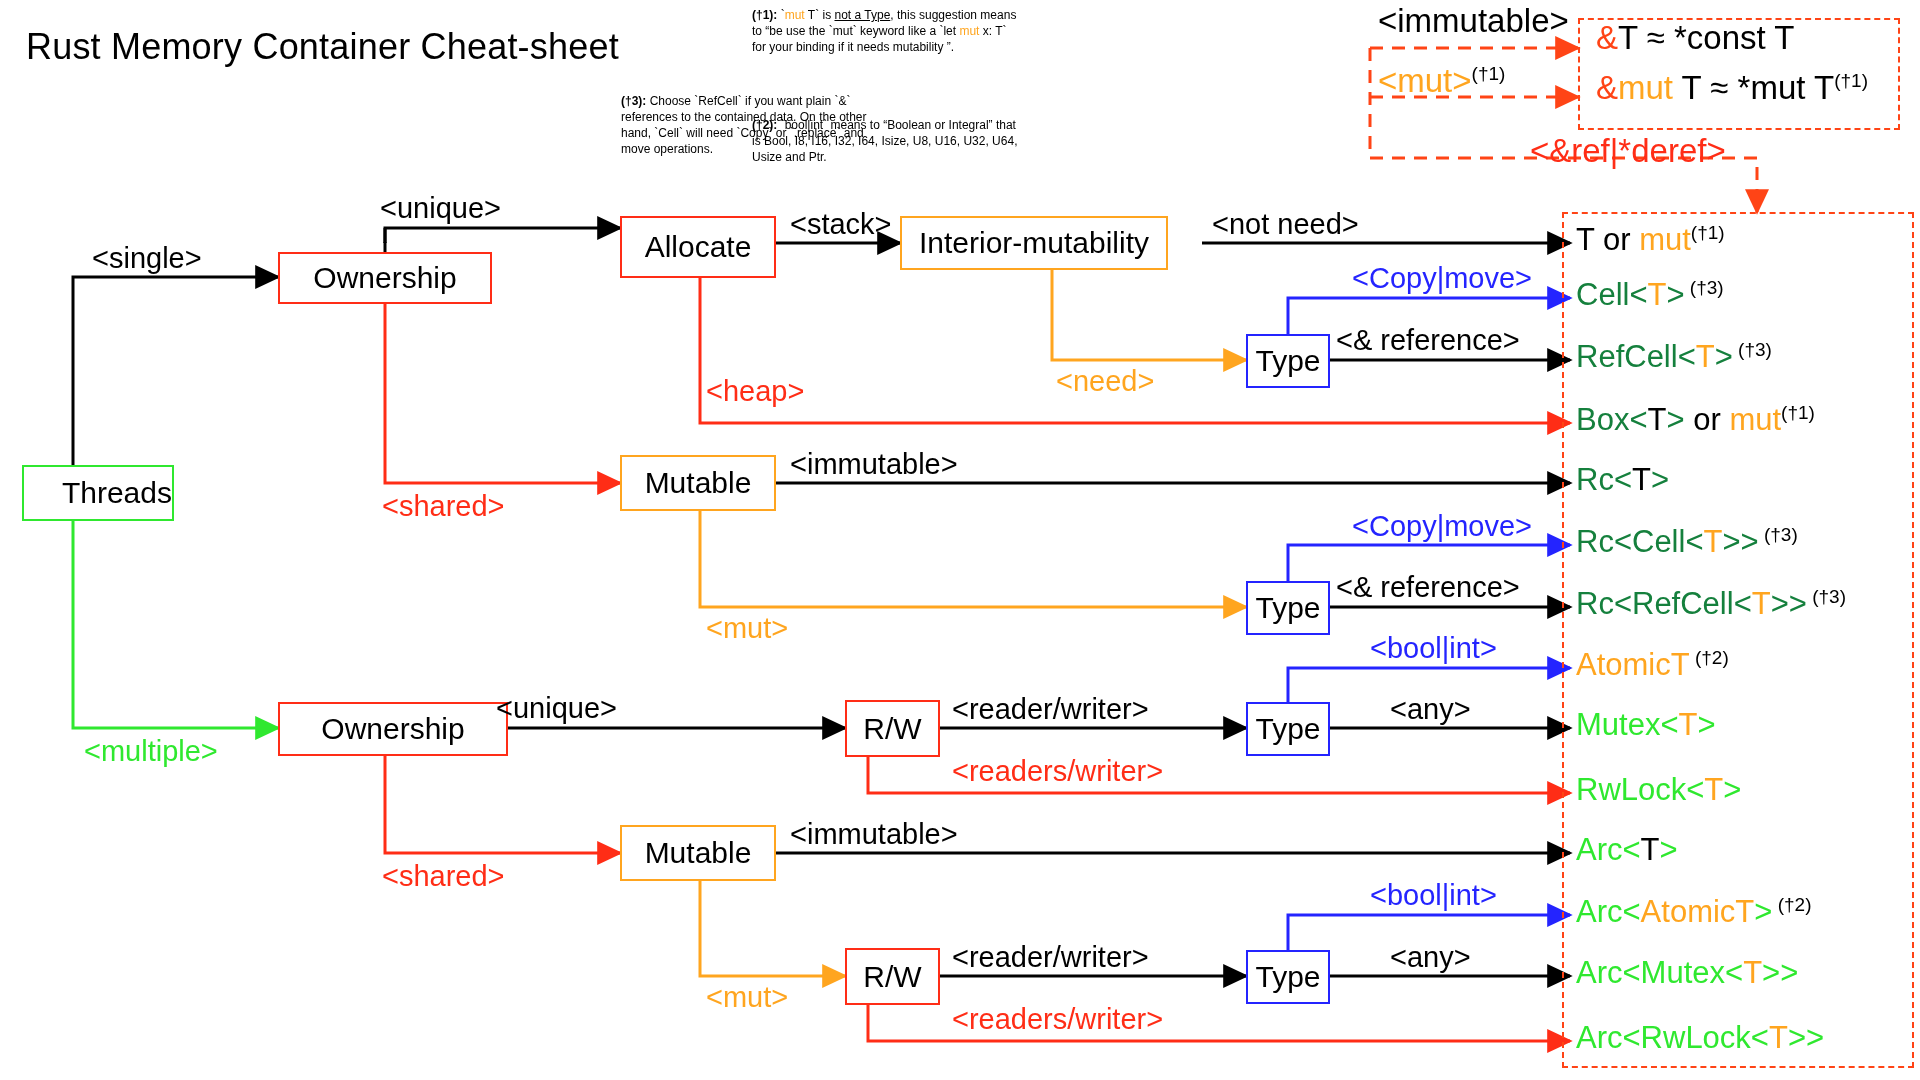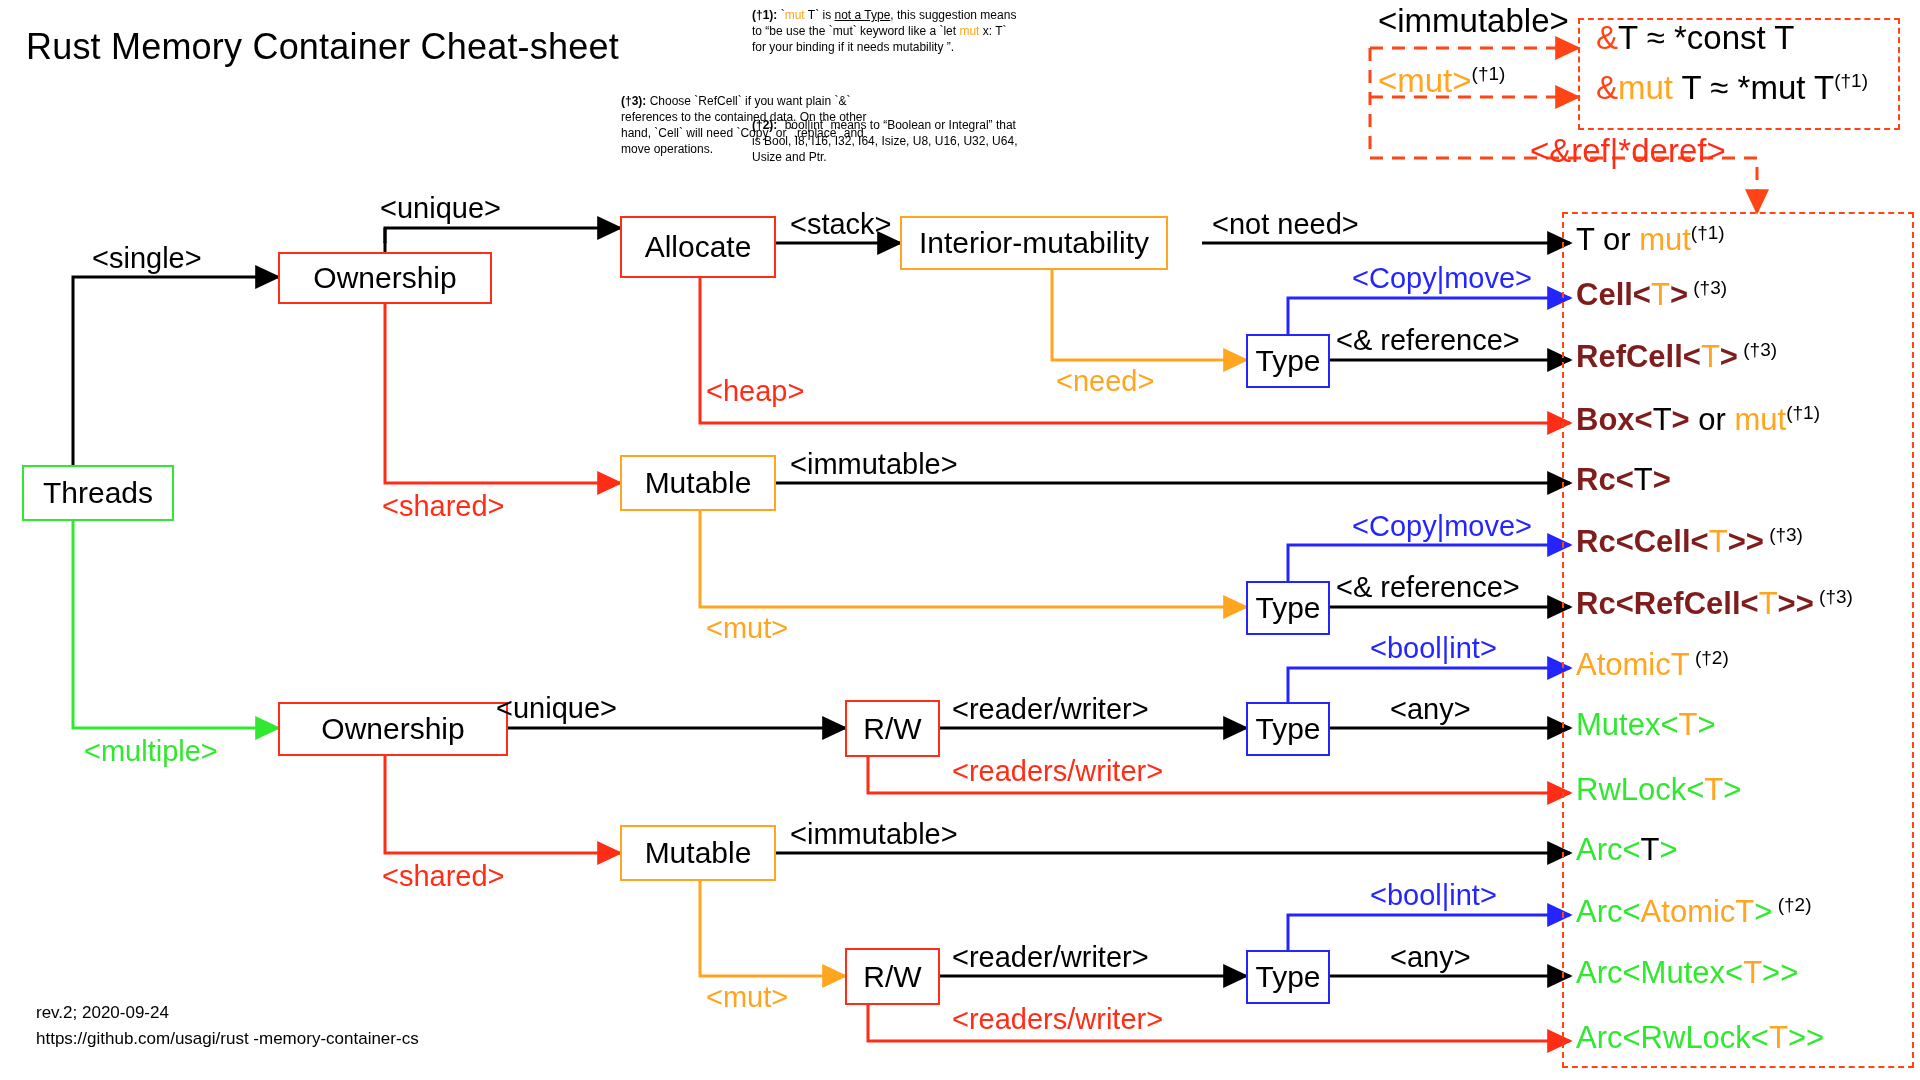--- a/index.html
+++ b/index.html
@@ -10,30 +10,30 @@
   .abs{position:absolute;}
   .title{font-size:36px;letter-spacing:.2px;white-space:nowrap;}
   .note{font-size:12px;line-height:1.33;width:250px;}
   .note .o{color:#ffa51f;}
   .note u{text-decoration:underline;}
   .node{position:absolute;background:#fff;border:2.5px solid #000;
         display:flex;align-items:center;justify-content:center;
         font-size:30px;white-space:nowrap;box-sizing:border-box;}
   .node.red{border-color:#ff2d16;}
   .node.orange{border-color:#ffa51f;}
-  .node.green{border-color:#2fe82f;}
+  .node.green{border-color:#2fe82f;justify-content:flex-end;}
   .node.blue{border-color:#2424ff;}
   .edge{position:absolute;font-size:29px;white-space:nowrap;}
   .k-black{color:#000;}
   .k-red{color:#ff2d16;}
   .k-orange{color:#ffa51f;}
   .k-green{color:#2fe82f;}
   .k-blue{color:#2424ff;}
   .out{position:absolute;font-size:31px;white-space:nowrap;}
-  .c-blue{color:#7f1d1d;font-weight:bold;}
+  .c-blue{color:#15803d;}
   .c-orange{color:#ffa51f;}
   .c-green{color:#2fe82f;}
   .c-red{color:#ff4416;}
   .c-black{color:#000;}
   .sup{font-size:19px;vertical-align:super;}
   .dashbox{position:absolute;border:2.5px dashed #ff4416;box-sizing:border-box;}
   .rev{position:absolute;font-size:17px;line-height:1.5;white-space:nowrap;}
 </style>
 </head>
 <body>
@@ -256,18 +256,14 @@
   <div class="out" style="left:1576px;top:524px;"><span class="c-blue">Rc&lt;Cell&lt;</span><span class="c-orange">T</span><span class="c-blue">&gt;&gt;</span><span class="c-black sup"> (†3)</span></div>
   <div class="out" style="left:1576px;top:586px;"><span class="c-blue">Rc&lt;RefCell&lt;</span><span class="c-orange">T</span><span class="c-blue">&gt;&gt;</span><span class="c-black sup"> (†3)</span></div>
   <div class="out" style="left:1576px;top:647px;"><span class="c-orange">AtomicT</span><span class="c-black sup"> (†2)</span></div>
   <div class="out" style="left:1576px;top:707px;"><span class="c-green">Mutex&lt;</span><span class="c-orange">T</span><span class="c-green">&gt;</span></div>
   <div class="out" style="left:1576px;top:772px;"><span class="c-green">RwLock&lt;</span><span class="c-orange">T</span><span class="c-green">&gt;</span></div>
   <div class="out" style="left:1576px;top:832px;"><span class="c-green">Arc&lt;</span><span class="c-black">T</span><span class="c-green">&gt;</span></div>
   <div class="out" style="left:1576px;top:894px;"><span class="c-green">Arc&lt;</span><span class="c-orange">AtomicT</span><span class="c-green">&gt;</span><span class="c-black sup"> (†2)</span></div>
   <div class="out" style="left:1576px;top:955px;"><span class="c-green">Arc&lt;Mutex&lt;</span><span class="c-orange">T</span><span class="c-green">&gt;&gt;</span></div>
   <div class="out" style="left:1576px;top:1020px;"><span class="c-green">Arc&lt;RwLock&lt;</span><span class="c-orange">T</span><span class="c-green">&gt;&gt;</span></div>
 
-  <div class="rev" style="left:36px;top:1000px;">
-    <div>rev.2; 2020-09-24</div>
-    <div>https://github.com/usagi/rust -memory-container-cs</div>
-  </div>
 
 </div>
 
 </body></html>

